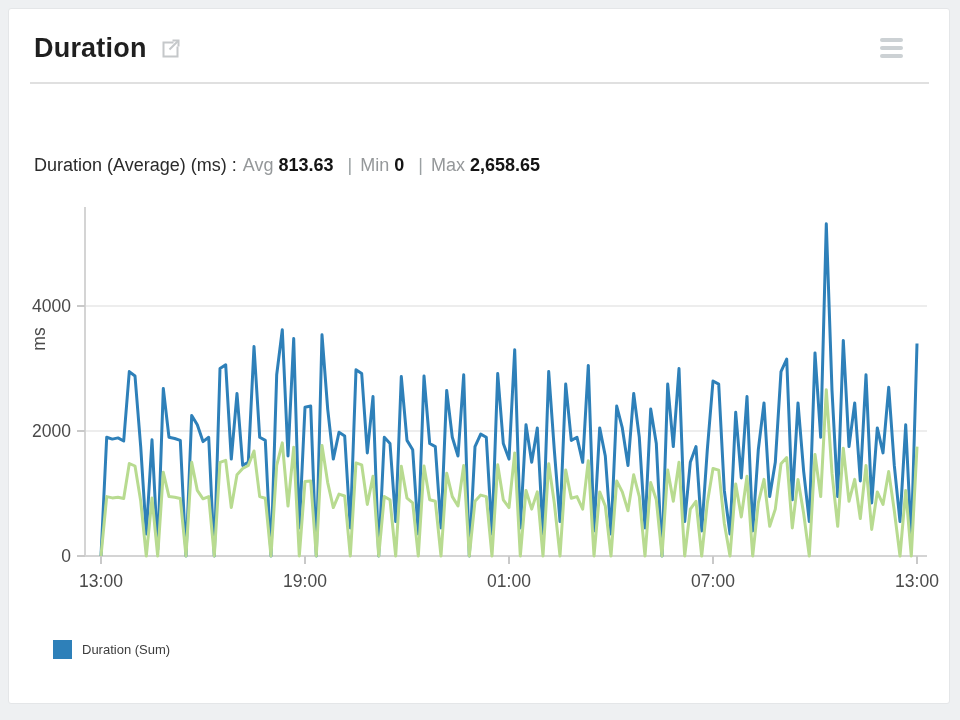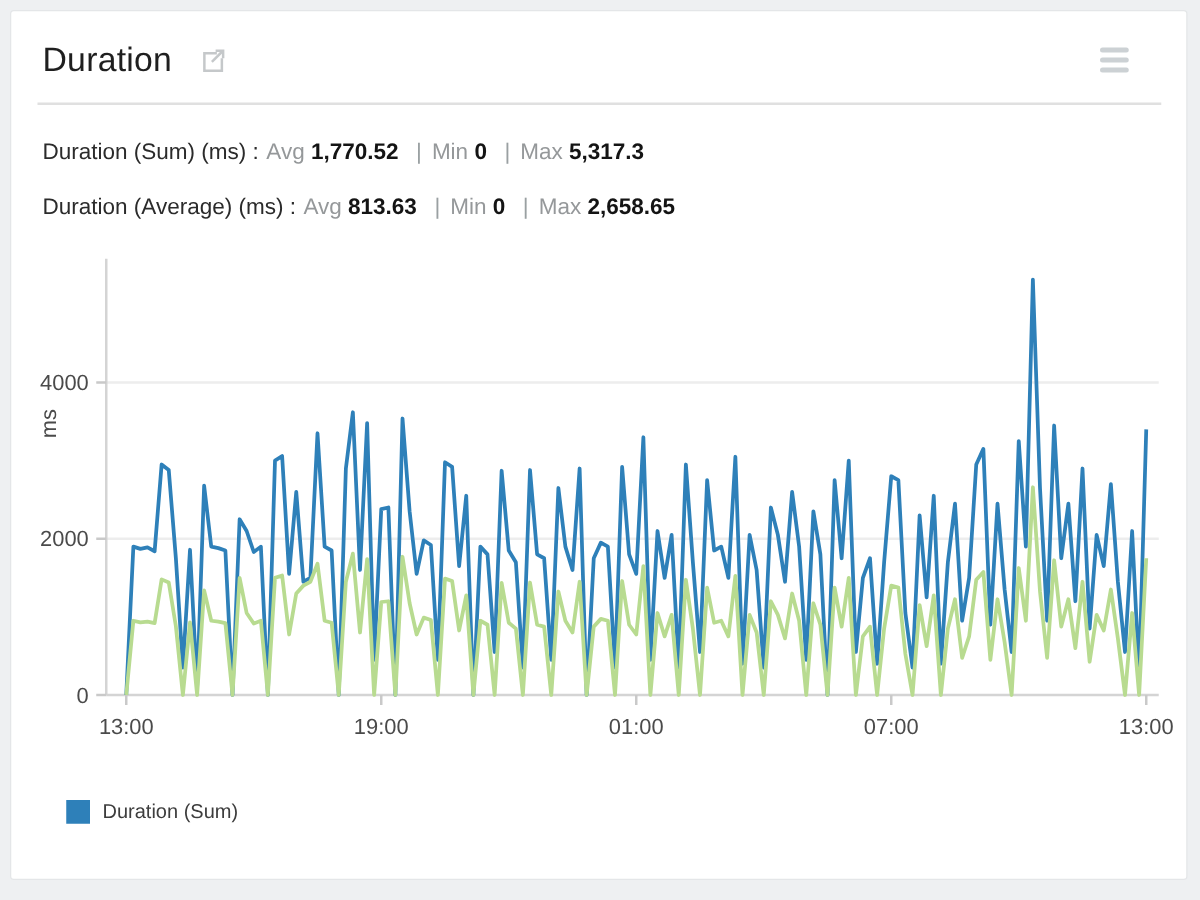--- a/index.html
+++ b/index.html
@@ -9,21 +9,21 @@
     font-family:"Liberation Sans", sans-serif;
     position:relative;
     overflow:hidden;
   }
   .card {
     position:absolute; left:8px; top:8px; width:942px; height:696px;
     background:#ffffff; border:1px solid #e4e6e8; border-radius:3px;
   }
   .card-title {
     position:absolute; left:25px; top:24px;
-    font-size:27px; font-weight:400; color:#1f1f1f; letter-spacing:0.2px;
+    font-size:27px; font-weight:700; color:#1f1f1f; letter-spacing:0.2px;
   }
   .ext-icon { position:absolute; left:150px; top:29px; width:22px; height:22px; cursor:pointer; }
   .menu-icon { position:absolute; right:46px; top:29px; width:23px; height:20px; cursor:pointer; }
   .menu-icon .bar { width:23px; height:4px; background:#ccd1d4; border-radius:2px; margin-bottom:4px; }
   .header-divider {
     position:absolute; left:21px; top:73px; width:899px; height:2px; background:#e0e0e0;
   }
   .stats-line {
     position:absolute; left:25px; font-size:18px; color:#2b2b2b; white-space:nowrap;
   }
@@ -32,21 +32,21 @@
   .stat-key   { color:#95989a; margin-left:6px; }
   .stat-key.no-ml { margin-left:10px; }
   .stat-val   { color:#141414; font-weight:700; margin-left:5px; }
   .stat-pipe  { color:#9aa0a2; margin-left:14px; margin-right:8px; font-weight:400; }
   .chart-svg  { position:absolute; left:76px; top:192px; overflow:visible; }
   .legend {
     position:absolute; left:44px; top:631px; display:flex; align-items:center;
   }
   .legend-item { display:flex; align-items:center; cursor:pointer; margin-right:27px; }
   .legend-swatch { width:19px; height:19px; margin-right:10px; }
-  .legend-label { font-size:16px; color:#3d3d3d; }
+  .legend-label { font-size:13px; color:#3d3d3d; }
 </style>
 </head>
 <body>
 
 <div class="card">
 
   <div class="card-title">Duration</div>
 
   <div class="ext-icon">
     <svg width="22" height="22" viewBox="0 0 22 22" fill="none">
@@ -57,23 +57,20 @@
   </div>
 
   <div class="menu-icon">
     <div class="bar"></div>
     <div class="bar"></div>
     <div class="bar"></div>
   </div>
 
   <div class="header-divider"></div>
 
-  <div class="stats-line first">
-    <span>Duration (Sum) (ms) :</span><span class="stat-key">Avg</span><span class="stat-val">1,770.52</span><span class="stat-pipe">|</span><span class="stat-key no-ml" style="margin-left:0">Min</span><span class="stat-val">0</span><span class="stat-pipe">|</span><span class="stat-key" style="margin-left:0">Max</span><span class="stat-val">5,317.3</span>
-  </div>
 
   <div class="stats-line second">
     <span>Duration (Average) (ms) :</span><span class="stat-key">Avg</span><span class="stat-val">813.63</span><span class="stat-pipe">|</span><span class="stat-key" style="margin-left:0">Min</span><span class="stat-val">0</span><span class="stat-pipe">|</span><span class="stat-key" style="margin-left:0">Max</span><span class="stat-val">2,658.65</span>
   </div>
 
   <svg id="chart" class="chart-svg" width="842" height="356" viewBox="0 0 842 356">
       <line x1="0" y1="230" x2="842" y2="230" stroke="#ededed" stroke-width="2"></line>
       <line x1="0" y1="105" x2="842" y2="105" stroke="#ededed" stroke-width="2"></line>
       <line x1="0" y1="6" x2="0" y2="355" stroke="#d4d4d4" stroke-width="2"></line>
       <line x1="0" y1="355" x2="842" y2="355" stroke="#d4d4d4" stroke-width="2"></line>

